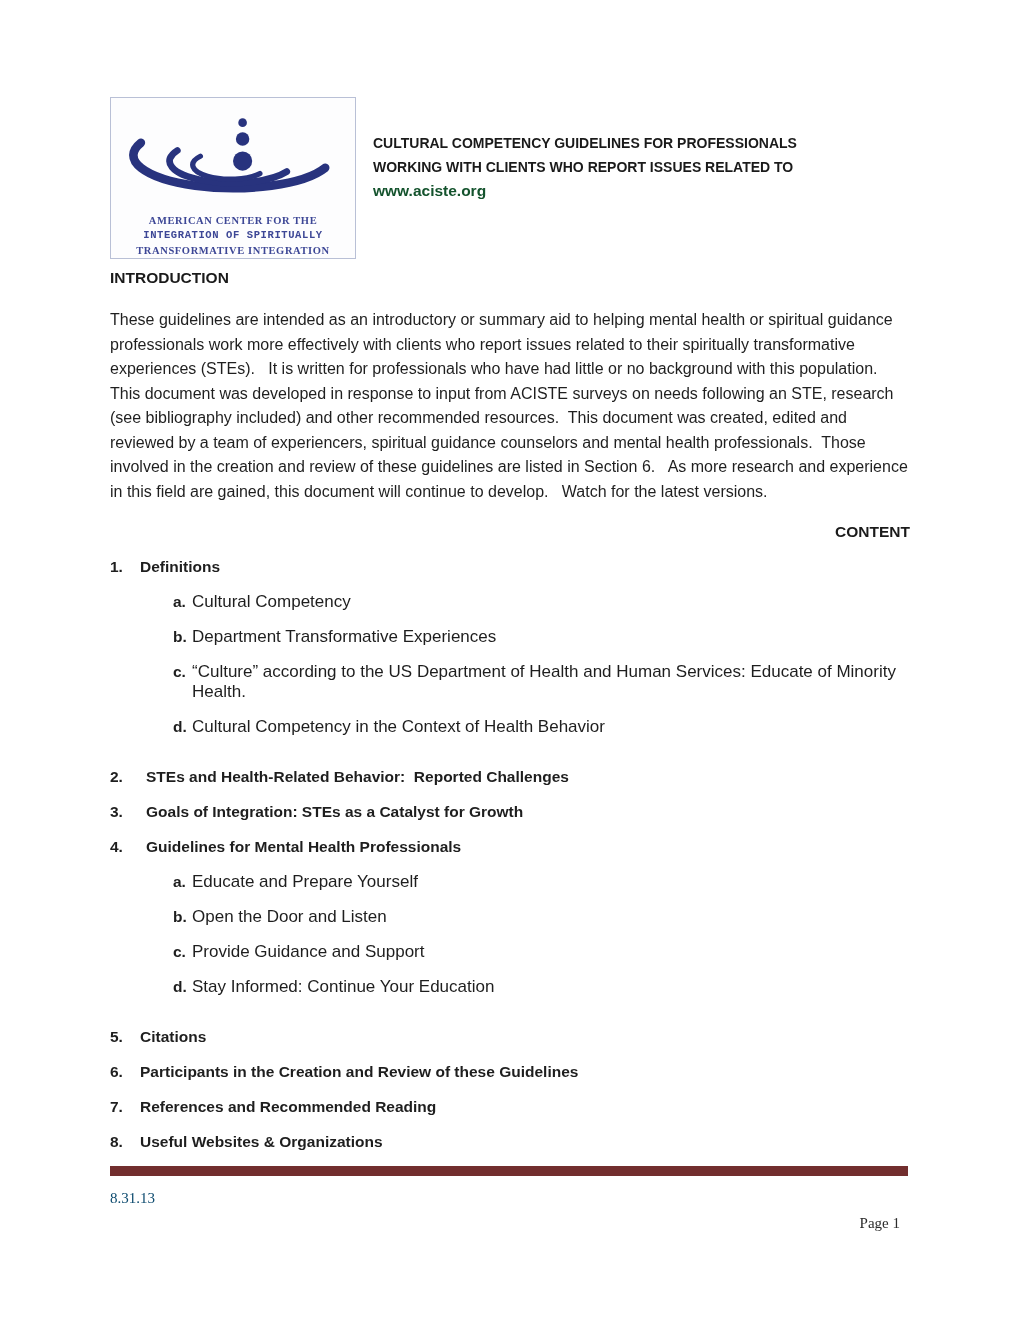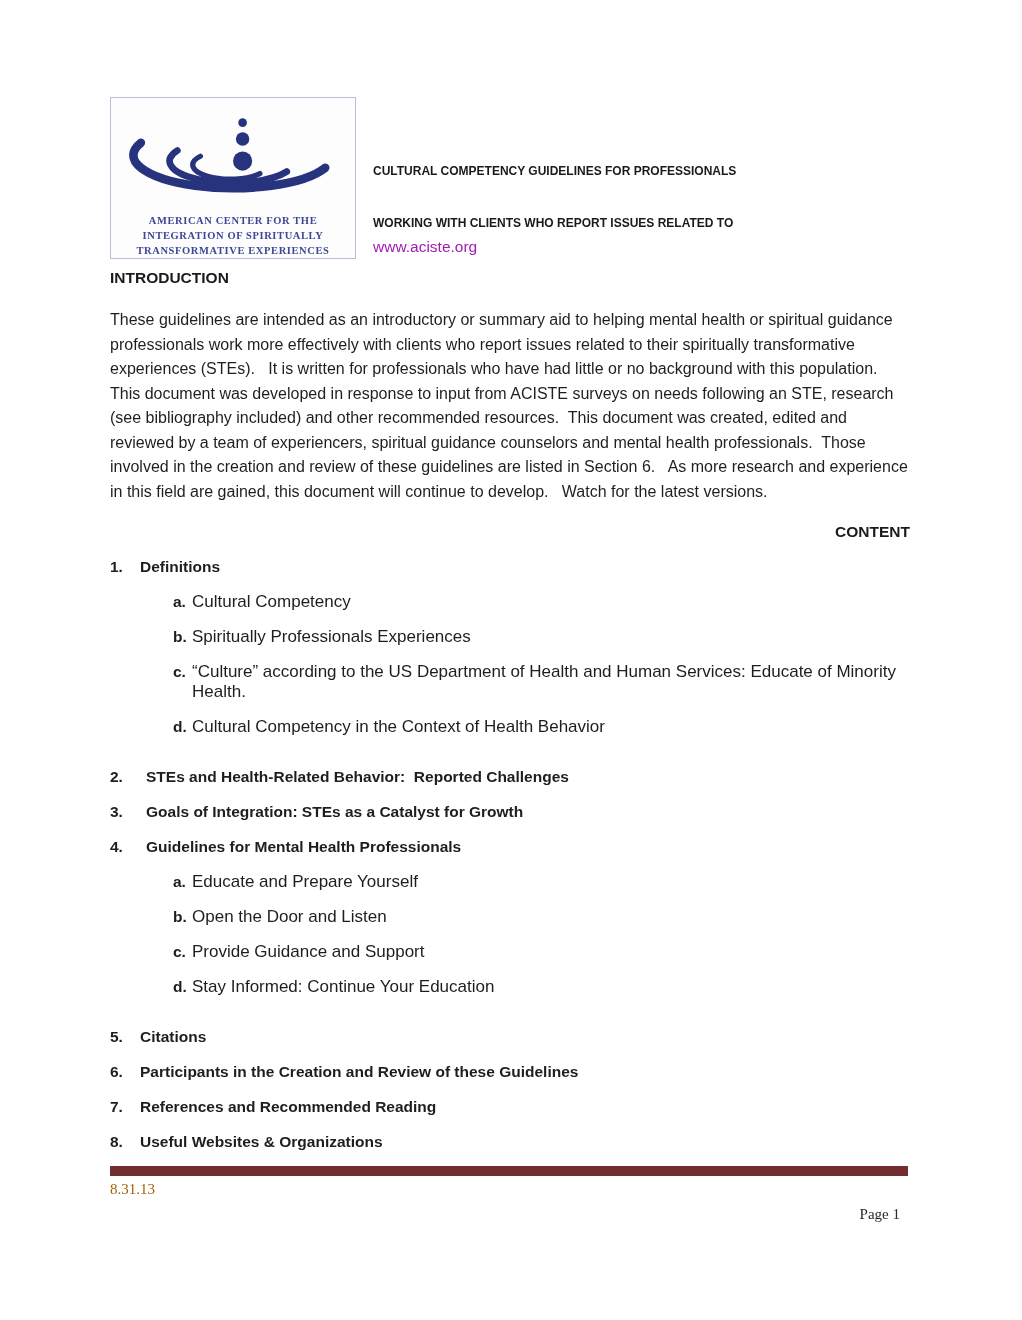--- a/index.html
+++ b/index.html
@@ -29,24 +29,24 @@
     margin-top: 3px;
     font-family: "Liberation Serif", serif;
     font-weight: bold;
     font-size: 10.5px; line-height: 15px;
     letter-spacing: 0.6px;
     color: #3d4796;
     text-align: center;
   }
   .title-block { margin-left: 17px; padding-top: 34px; }
   .title-line {
-    font-weight: bold; font-size: 12px; line-height: 24px;
-    color: #1a1a1a; white-space: pre; margin-top: 28px;
-  }
-  .website { font-weight: normal; font-size: 15.5px; line-height: 24px; color: #a21caf; }
+    font-weight: bold; font-size: 14px; line-height: 24px;
+    color: #1a1a1a; white-space: pre;
+  }
+  .website { font-weight: bold; font-size: 15.5px; line-height: 24px; color: #14532d; }
 
   
   .main { position: absolute; left: 110px; top: 268px; width: 800px; }
   .section-heading {
     font-weight: bold; font-size: 15.5px; line-height: 20px; color: #1a1a1a;
   }
   .intro-body {
     margin-top: 20px;
     font-size: 16px; line-height: 24.5px;
     white-space: pre-wrap;
@@ -71,23 +71,23 @@
     flex: 1; font-weight: normal; font-size: 17px; line-height: 20px;
     white-space: pre-wrap;
   }
   .toc-item.has-sub { flex-wrap: wrap; }
   .toc-item.has-sub > .sub-wrap { flex: 0 0 100%; }
 
   
   .footer { position: absolute; left: 110px; top: 1166px; width: 798px; }
   .footer-bar { height: 10px; width: 100%; }
   .footer-date {
-    margin-top: 5px;
+    margin-top: 14px;
     font-family: "Liberation Serif", serif;
-    font-size: 15px; color: #a16207;
+    font-size: 15px; color: #0c4a6e;
   }
   .footer-page {
     margin-top: 8px; padding-right: 8px;
     text-align: right;
     font-family: "Liberation Serif", serif;
     font-size: 15px; color: #2b2b2b;
   }
 </style>
 </head>
 <body>
@@ -103,22 +103,22 @@
           <path d="M 76 44 A 34 13 0 1 0 138 62" stroke-width="5.5"></path>
         </g>
         <g fill="#28337e">
           <circle cx="120" cy="9" r="4.5"></circle>
           <circle cx="120" cy="26" r="7"></circle>
           <circle cx="120" cy="49" r="10"></circle>
         </g>
       </svg>
       <div class="logo-text">
         <div style="color: rgb(61, 71, 150);">AMERICAN CENTER FOR THE</div>
-        <div style="color: rgb(61, 71, 150);">INTEGRATION OF SPIRITUALLY</div>
-        <div style="color: rgb(61, 71, 150);">TRANSFORMATIVE EXPERIENCES</div>
+        <div style="color: rgb(61, 71, 150); font-family: Liberation Mono, monospace;">INTEGRATION OF SPIRITUALLY</div>
+        <div style="color: rgb(61, 71, 150);">TRANSFORMATIVE INTEGRATION</div>
       </div>
     </div>
 
     <div class="title-block">
       <div class="title-line">CULTURAL COMPETENCY GUIDELINES FOR PROFESSIONALS</div>
       <div class="title-line">WORKING WITH CLIENTS WHO REPORT ISSUES RELATED TO</div>
       <div class="website">www.aciste.org</div>
     </div>
   </div>
 
@@ -134,21 +134,21 @@
         <span class="num">1.</span>
         <span class="lbl">Definitions</span>
         <div class="sub-wrap">
           <div class="toc-sub">
             <div class="toc-subitem">
               <span class="letter">a.</span>
               <span class="lbl">Cultural Competency</span>
             </div>
             <div class="toc-subitem">
               <span class="letter">b.</span>
-              <span class="lbl">Spiritually Professionals Experiences</span>
+              <span class="lbl">Department Transformative Experiences</span>
             </div>
             <div class="toc-subitem">
               <span class="letter">c.</span>
               <span class="lbl" style="max-width:730px">“Culture” according to the US Department of Health and Human Services: Educate of Minority Health.</span>
             </div>
             <div class="toc-subitem">
               <span class="letter">d.</span>
               <span class="lbl">Cultural Competency in the Context of Health Behavior</span>
             </div>
           </div>

